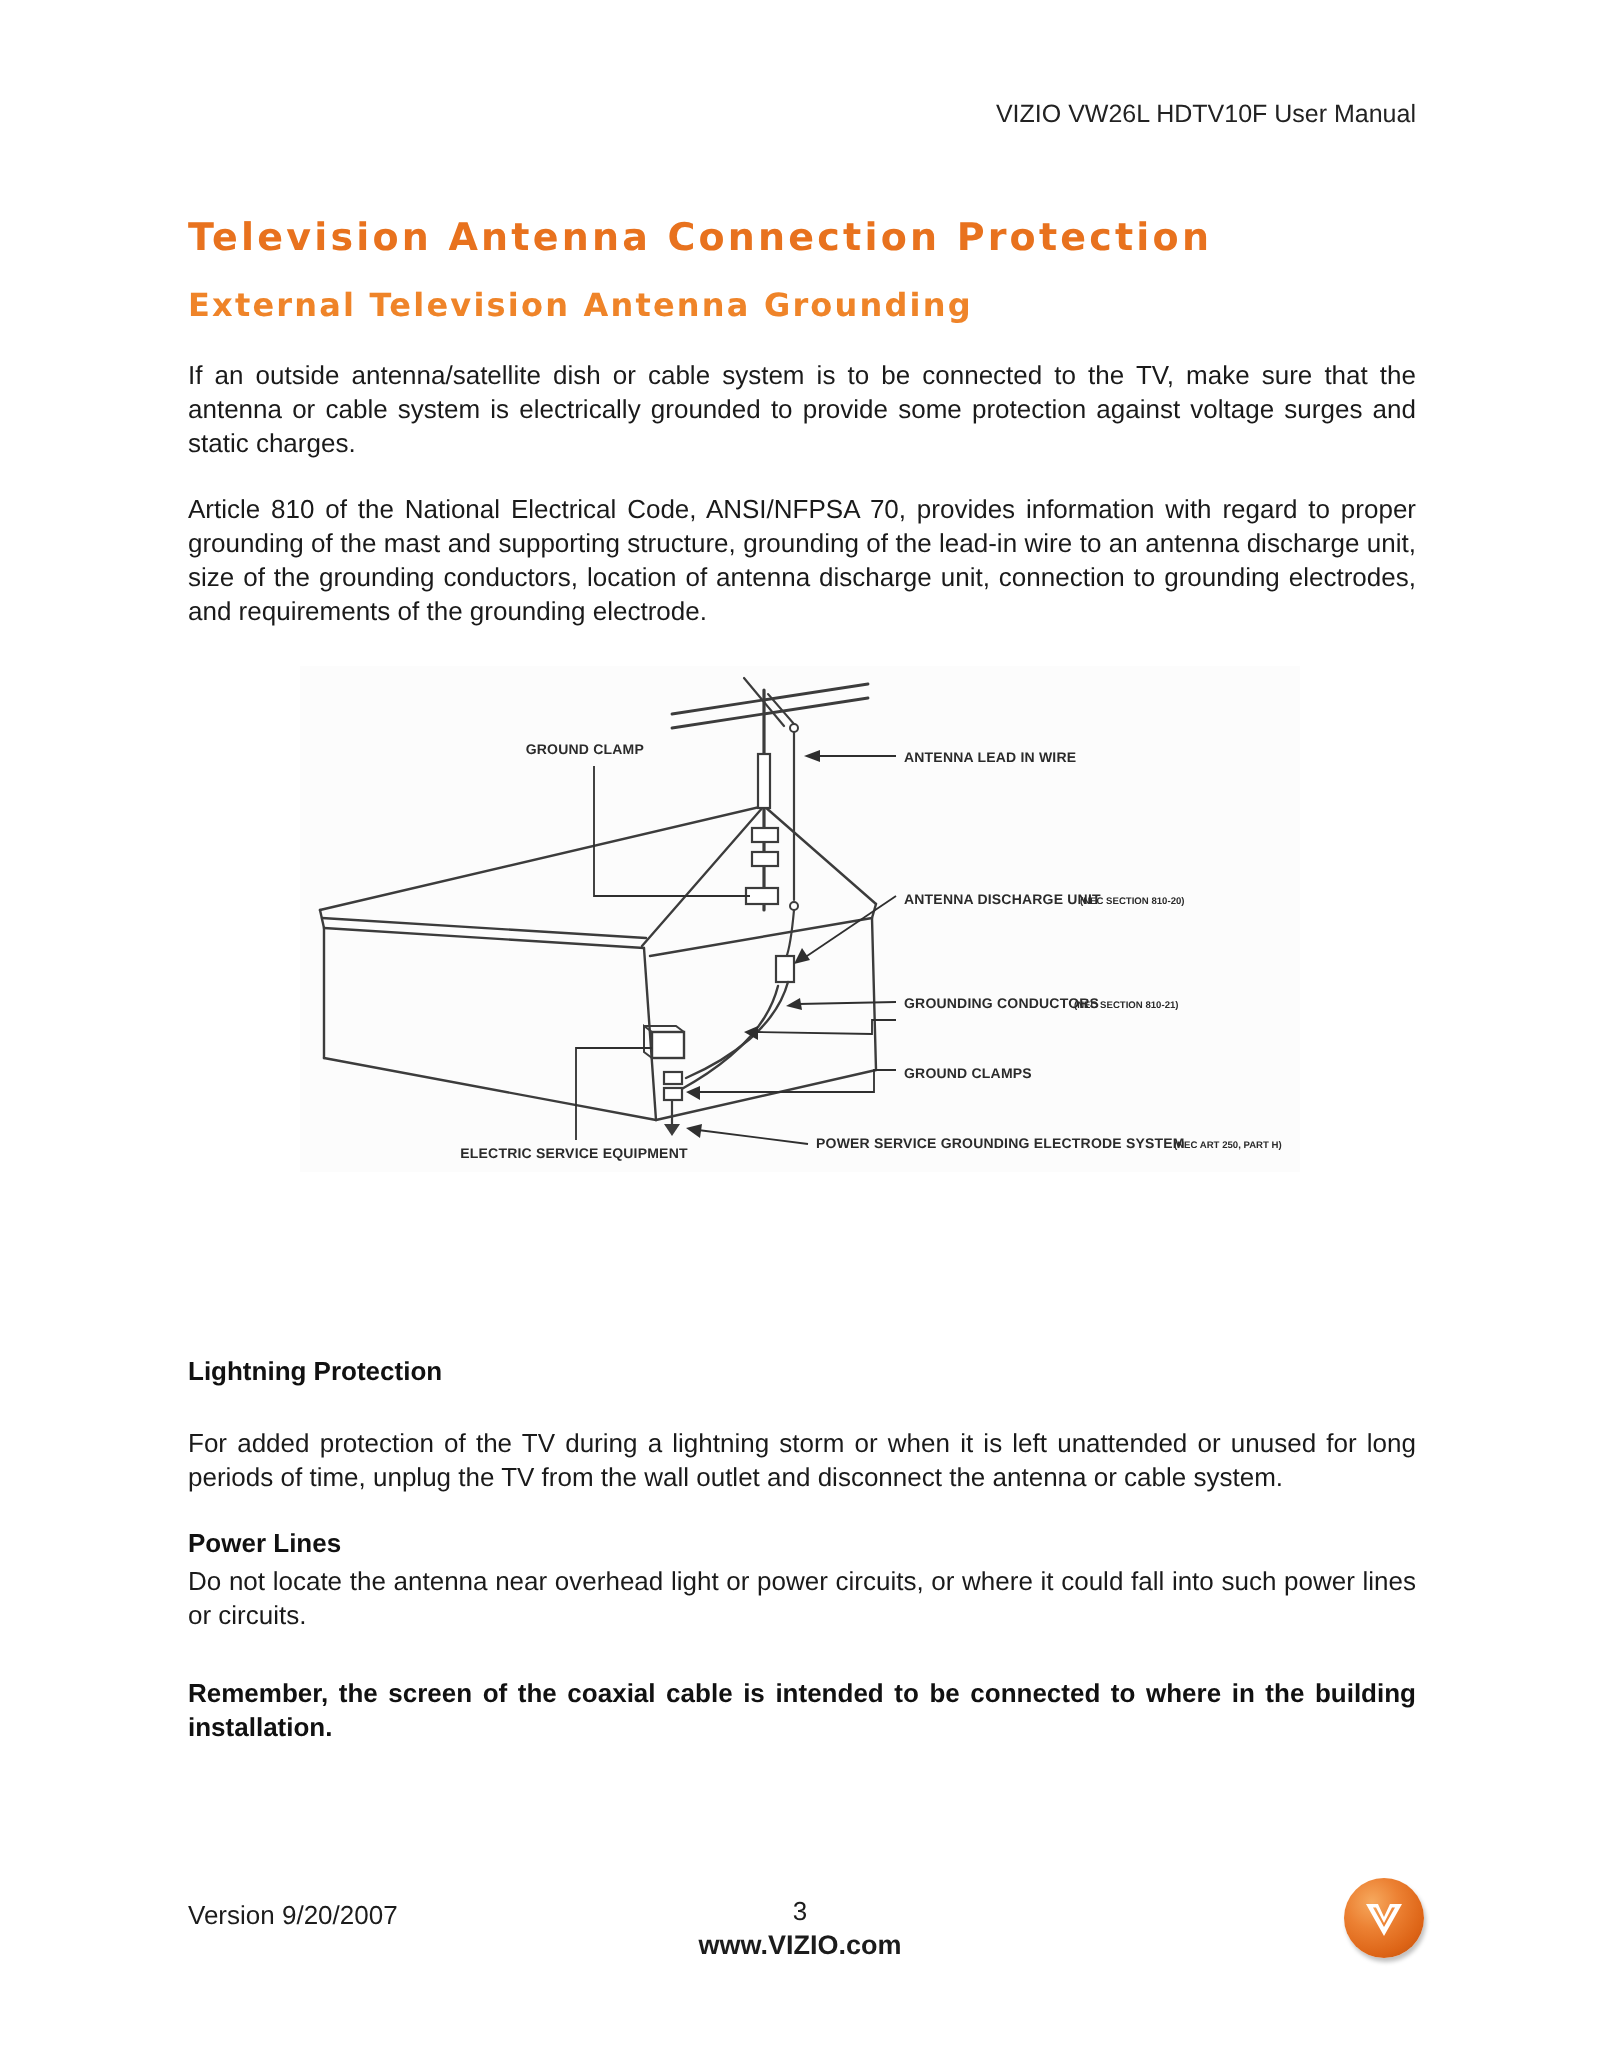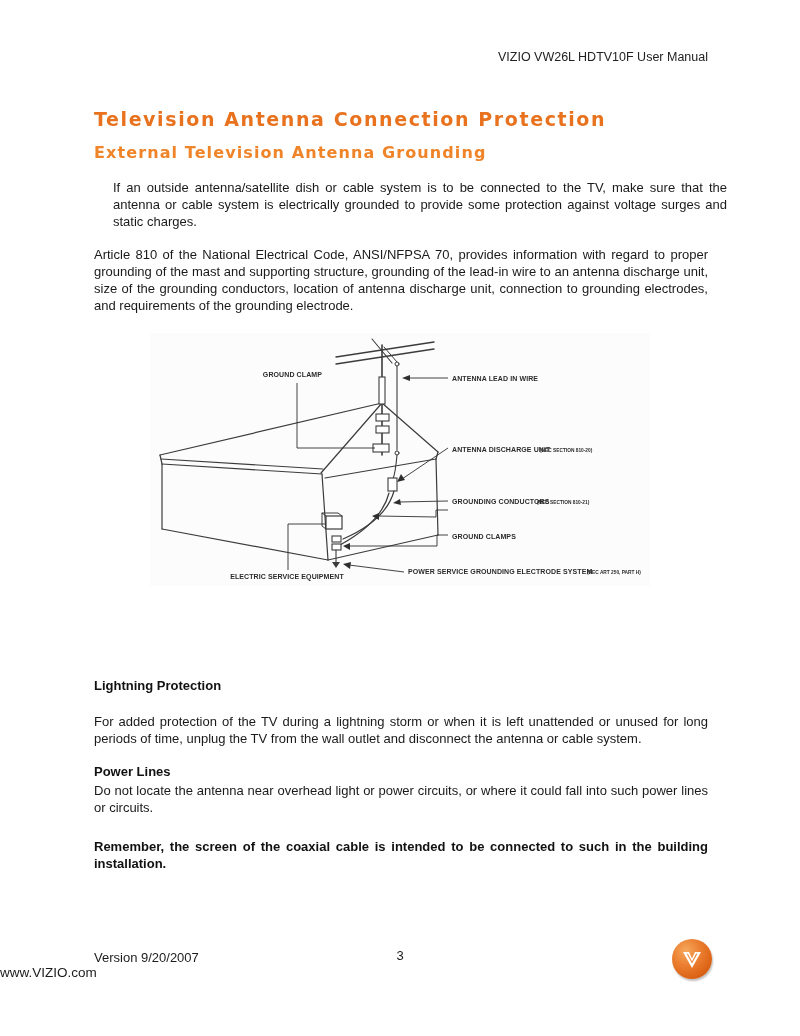--- a/index.html
+++ b/index.html
@@ -19,34 +19,34 @@
   }
   .subtitle{
     left:94px;top:143px;width:640px;
     font-family:"DejaVu Sans",sans-serif;font-weight:bold;
     font-size:16px;letter-spacing:1.1px;color:#ef8429;
   }
   .body-text{
     left:94px;width:614px;font-size:13px;line-height:17px;
     text-align:justify;color:#1a1a1a;
   }
-  .p1{top:179px;margin-left:19px;}
+  .p1{top:179px;}
   .p2{top:246px;}
   .sec-head{left:94px;font-size:13px;font-weight:bold;color:#111;}
   .sh1{top:678px;}
   .sb1{top:713px;}
   .sh2{top:764px;}
   .sb2{top:782px;}
   .emphasis{top:838px;font-weight:bold;color:#111;}
   .diagram{
     left:150px;top:333px;width:500px;height:253px;background:#fcfcfc;
   }
   .foot-version{left:94px;top:950px;font-size:13px;}
   .foot-page{left:0;top:948px;width:800px;text-align:center;font-size:13px;}
-  .foot-site{left:0;top:965px;width:708px;font-size:13.5px;font-weight:normal;}
+  .foot-site{left:0;top:965px;width:800px;text-align:center;font-size:13.5px;font-weight:bold;}
   .logo{
     left:672px;top:939px;width:40px;height:40px;border-radius:50%;
     background:radial-gradient(circle at 35% 30%, #f6a95e 0%, #ec8133 35%, #dd6416 70%, #b84e0e 100%);
     box-shadow:1px 2px 2px rgba(0,0,0,0.25);
   }
   .logo svg{display:block;}
   svg text{
     font-family:"Liberation Sans",sans-serif;font-weight:bold;fill:#2b2b2b;
   }
   .dlabel{font-size:7px;letter-spacing:0.1px;}
@@ -154,21 +154,21 @@
       </g>
     </svg>
   </div>
 
   <div class="abs sec-head sh1">Lightning Protection</div>
   <div class="abs body-text sb1">For added protection of the TV during a lightning storm or when it is left unattended or unused for long periods of time, unplug the TV from the wall outlet and disconnect the antenna or cable system.</div>
 
   <div class="abs sec-head sh2">Power Lines</div>
   <div class="abs body-text sb2">Do not locate the antenna near overhead light or power circuits, or where it could fall into such power lines or circuits.</div>
 
-  <div class="abs body-text emphasis">Remember, the screen of the coaxial cable is intended to be connected to such in the building installation.</div>
+  <div class="abs body-text emphasis">Remember, the screen of the coaxial cable is intended to be connected to where in the building installation.</div>
 
   <div class="abs foot-version">Version 9/20/2007</div>
   <div class="abs foot-page">3</div>
   <div class="abs foot-site">www.VIZIO.com</div>
 
   <div class="abs logo">
     <svg width="40" height="40" viewBox="0 0 40 40">
       <path d="M11,13 L17,13 L20,19.5 L23,13 L29,13 L20,29 Z M20,24.5 L25.5,14.8 L24,14.8 L20,22.5 L16,14.8 L14.5,14.8 Z" fill="#ffffff" fill-rule="evenodd"></path>
     </svg>
   </div>

